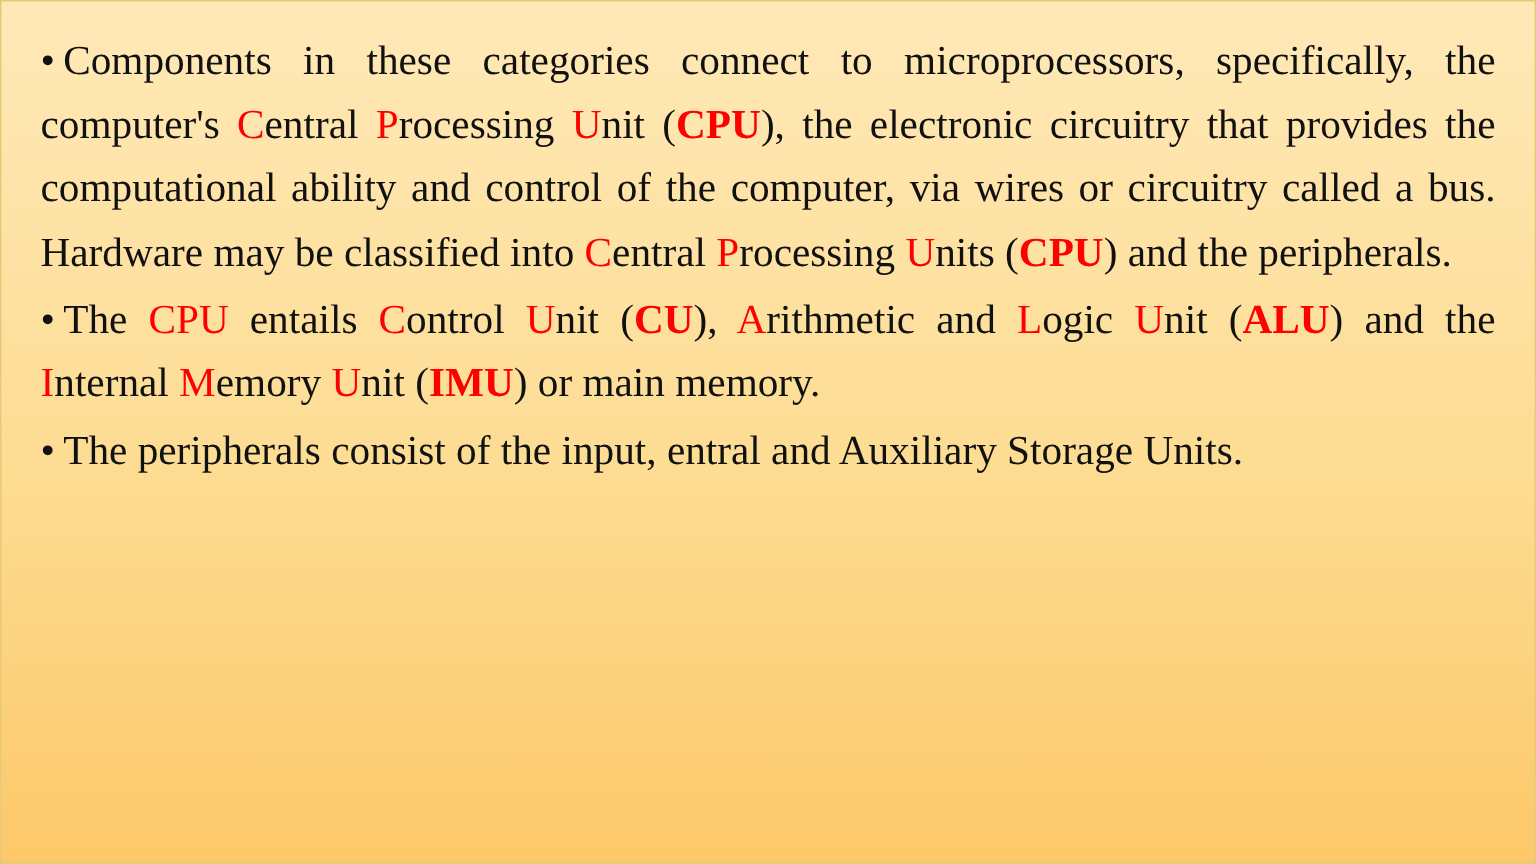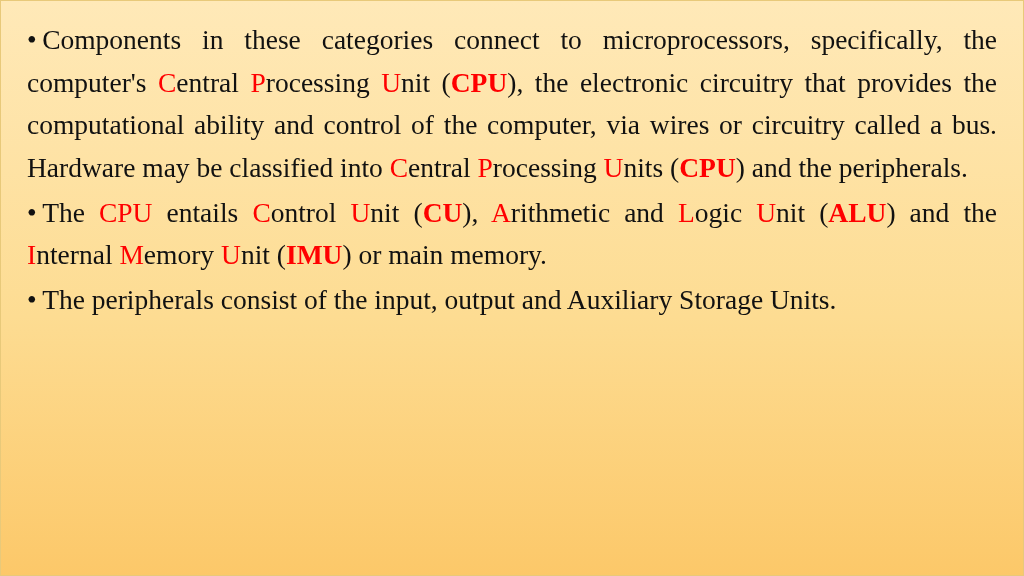--- a/index.html
+++ b/index.html
@@ -27,14 +27,14 @@
 
 <p class="para">
   <span class="bullet">•</span><span>Components in these categories connect to microprocessors, specifically, the computer's </span><span class="red">C</span><span>entral </span><span class="red">P</span><span>rocessing </span><span class="red">U</span><span>nit (</span><span class="red bold">CPU</span><span>), the electronic circuitry that provides the computational ability and control of the computer, via wires or circuitry called a bus. Hardware may be classified into </span><span class="red">C</span><span>entral </span><span class="red">P</span><span>rocessing </span><span class="red">U</span><span>nits (</span><span class="red bold">CPU</span><span>) and the peripherals.</span>
 </p>
 
 <p class="para">
   <span class="bullet">•</span><span>The </span><span class="red">CPU</span><span> entails </span><span class="red">C</span><span>ontrol </span><span class="red">U</span><span>nit (</span><span class="red bold">CU</span><span>), </span><span class="red">A</span><span>rithmetic and </span><span class="red">L</span><span>ogic </span><span class="red">U</span><span>nit (</span><span class="red bold">ALU</span><span>) and the </span><span class="red">I</span><span>nternal </span><span class="red">M</span><span>emory </span><span class="red">U</span><span>nit (</span><span class="red bold">IMU</span><span>) or main memory.</span>
 </p>
 
 <p class="para">
-  <span class="bullet">•</span><span>The peripherals consist of the input, output and Auxiliary Storage Units.</span>
+  <span class="bullet">•</span><span>The peripherals consist of the input, entral and Auxiliary Storage Units.</span>
 </p>
 
 </body></html>

